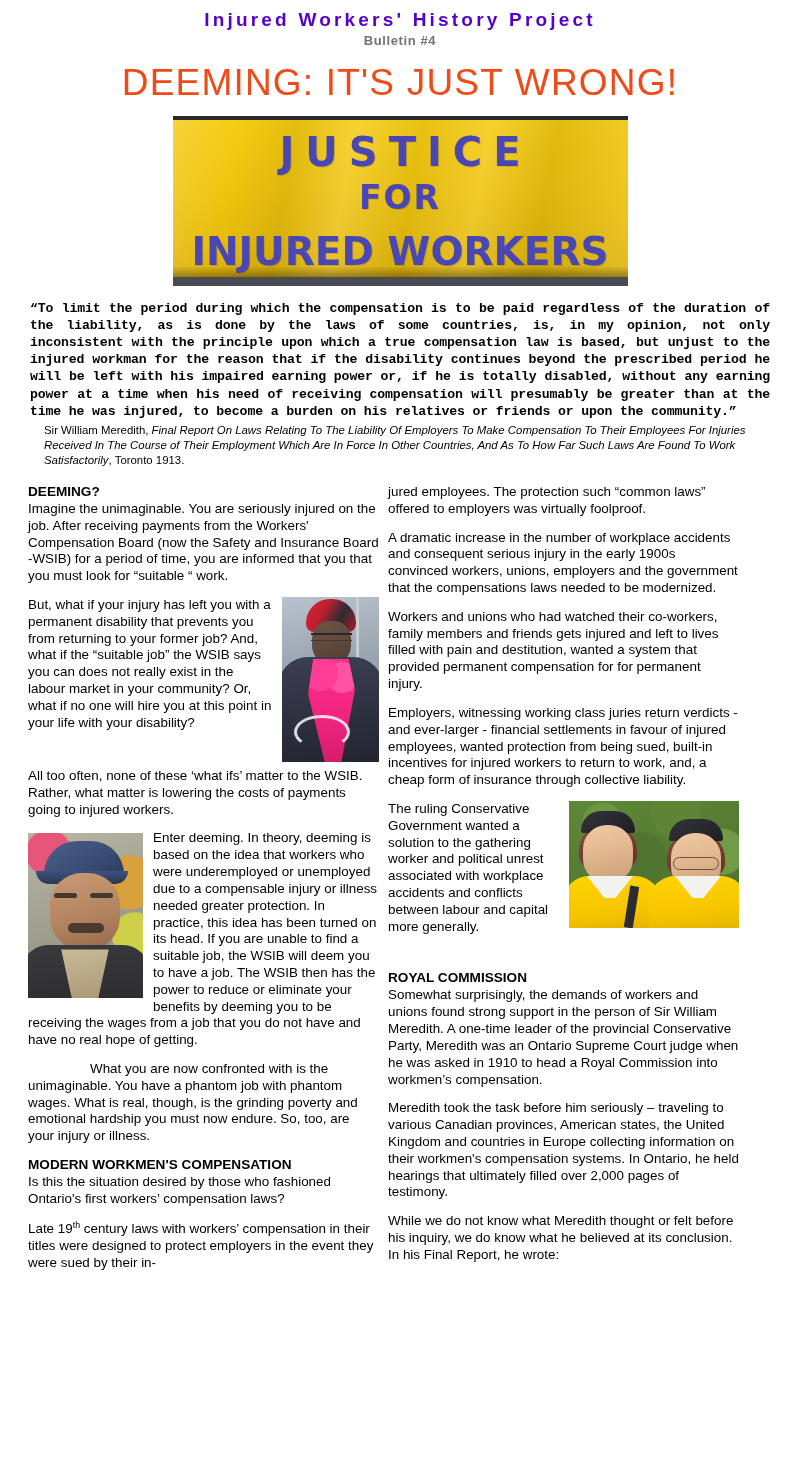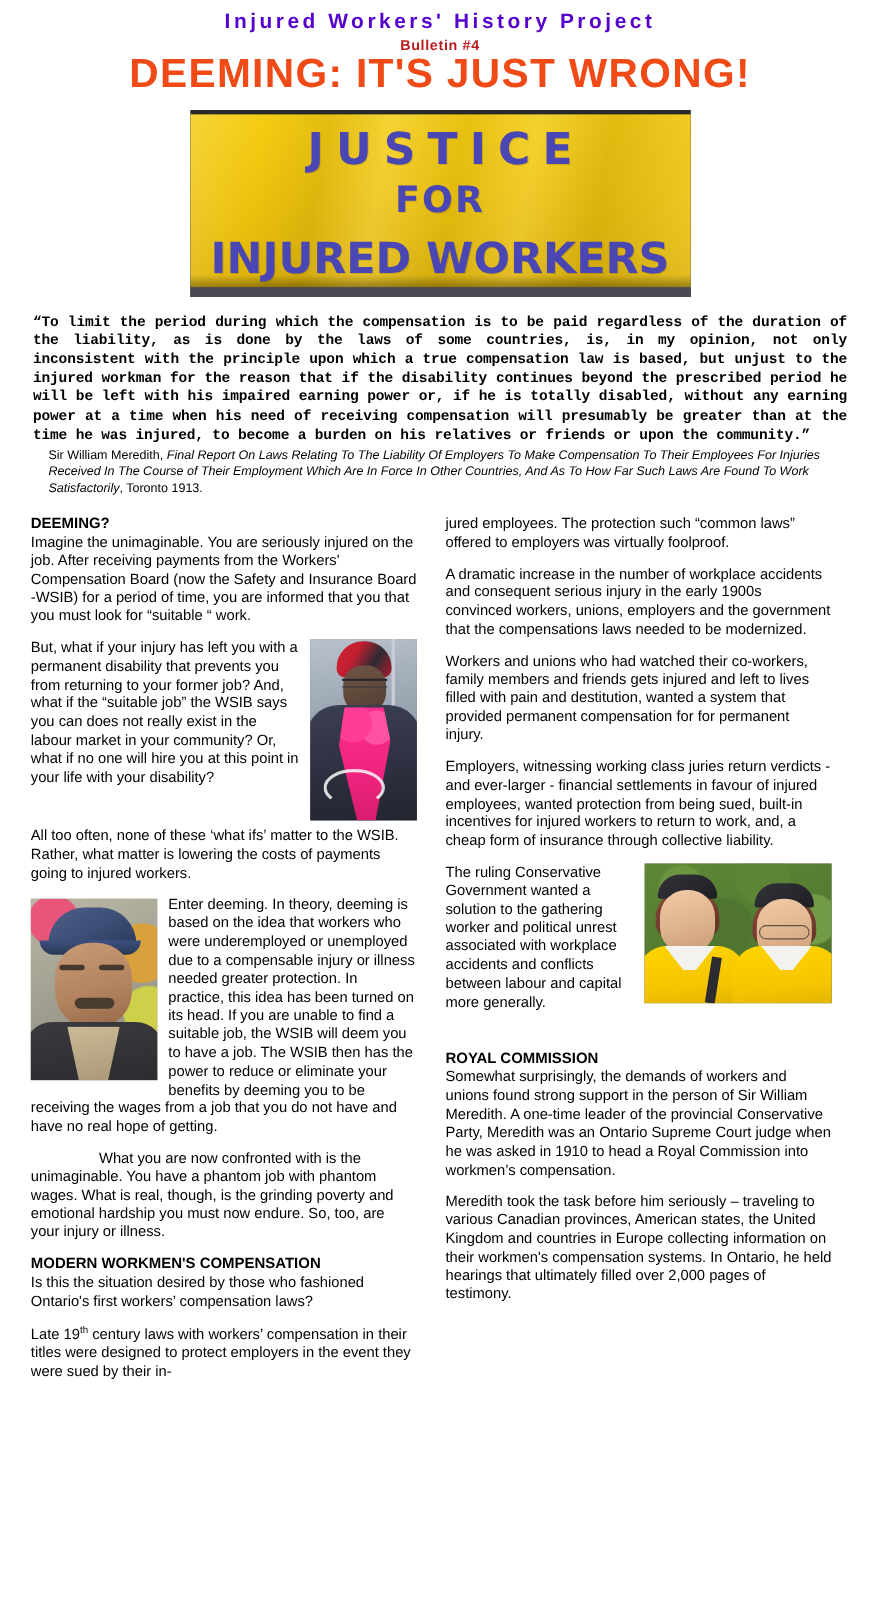--- a/index.html
+++ b/index.html
@@ -17,32 +17,33 @@
   
   .masthead { text-align: center; padding-top: 10px; }
   .masthead-title {
     color: #5500cc;
     font-weight: bold;
     font-size: 19px;
     letter-spacing: 3.2px;
     line-height: 1.1;
   }
   .masthead-sub {
-    color: #b91c1c;
+    color: #737373;
     font-weight: bold;
     font-size: 13px;
     letter-spacing: 0.6px;
     margin-top: 2px;
   }
   .headline {
     text-align: center;
     color: #f04a17;
-    font-weight: bold;
+    font-weight: normal;
     font-size: 37px;
     letter-spacing: 1.2px;
+    margin-top: 16px;
     line-height: 1.05;
   }
 
   
   .banner-wrap {
     width: 455px;
     height: 170px;
     margin: 13px auto 0 auto;
     position: relative;
     overflow: hidden;
@@ -97,21 +98,21 @@
     line-height: 1.32;
     font-style: normal;
   }
   .citation .ital { font-style: italic; }
 
   
   .columns {
     position: relative;
     margin: 16px 28px 0 28px;
     display: flex;
-    gap: 26px;
+    gap: 9px;
   }
   .col { width: 351px; font-size: 13.4px; line-height: 1.255; }
   .col p { margin: 0 0 12px 0; }
   h3.sec {
     font-size: 13.6px;
     font-weight: bold;
     margin: 0 0 0 0;
     line-height: 1.25;
   }
   h3.sec.spaced { margin-top: 23px; }
@@ -367,16 +368,17 @@
           <div class="collar a"></div>
           <div class="collar b"></div>
           <div class="strap"></div>
         </div>
         <p>The ruling Conservative Government wanted a solution to the gathering worker and  political unrest associated with workplace accidents and conflicts between labour and capital more generally.</p>
       </div>
 
       <h3 class="sec spaced">ROYAL COMMISSION</h3>
       <p>Somewhat surprisingly, the demands of workers and unions found strong support in the person of Sir William Meredith. A one-time leader of the provincial Conservative Party, Meredith was an Ontario Supreme Court judge when he was asked in 1910 to head a Royal Commission into workmen’s compensation.</p>
       <p>Meredith took the task before him seriously – traveling to various Canadian provinces, American states, the United Kingdom and countries in Europe collecting information on their workmen's compensation systems.  In Ontario, he held hearings that ultimately filled over 2,000 pages of testimony.</p>
+      <p>While we do not know what Meredith thought or felt before his inquiry, we do know what he believed at its conclusion. In his Final Report, he wrote:</p>
     </div>
 
   </div>
 </div>
 
 </body></html>

